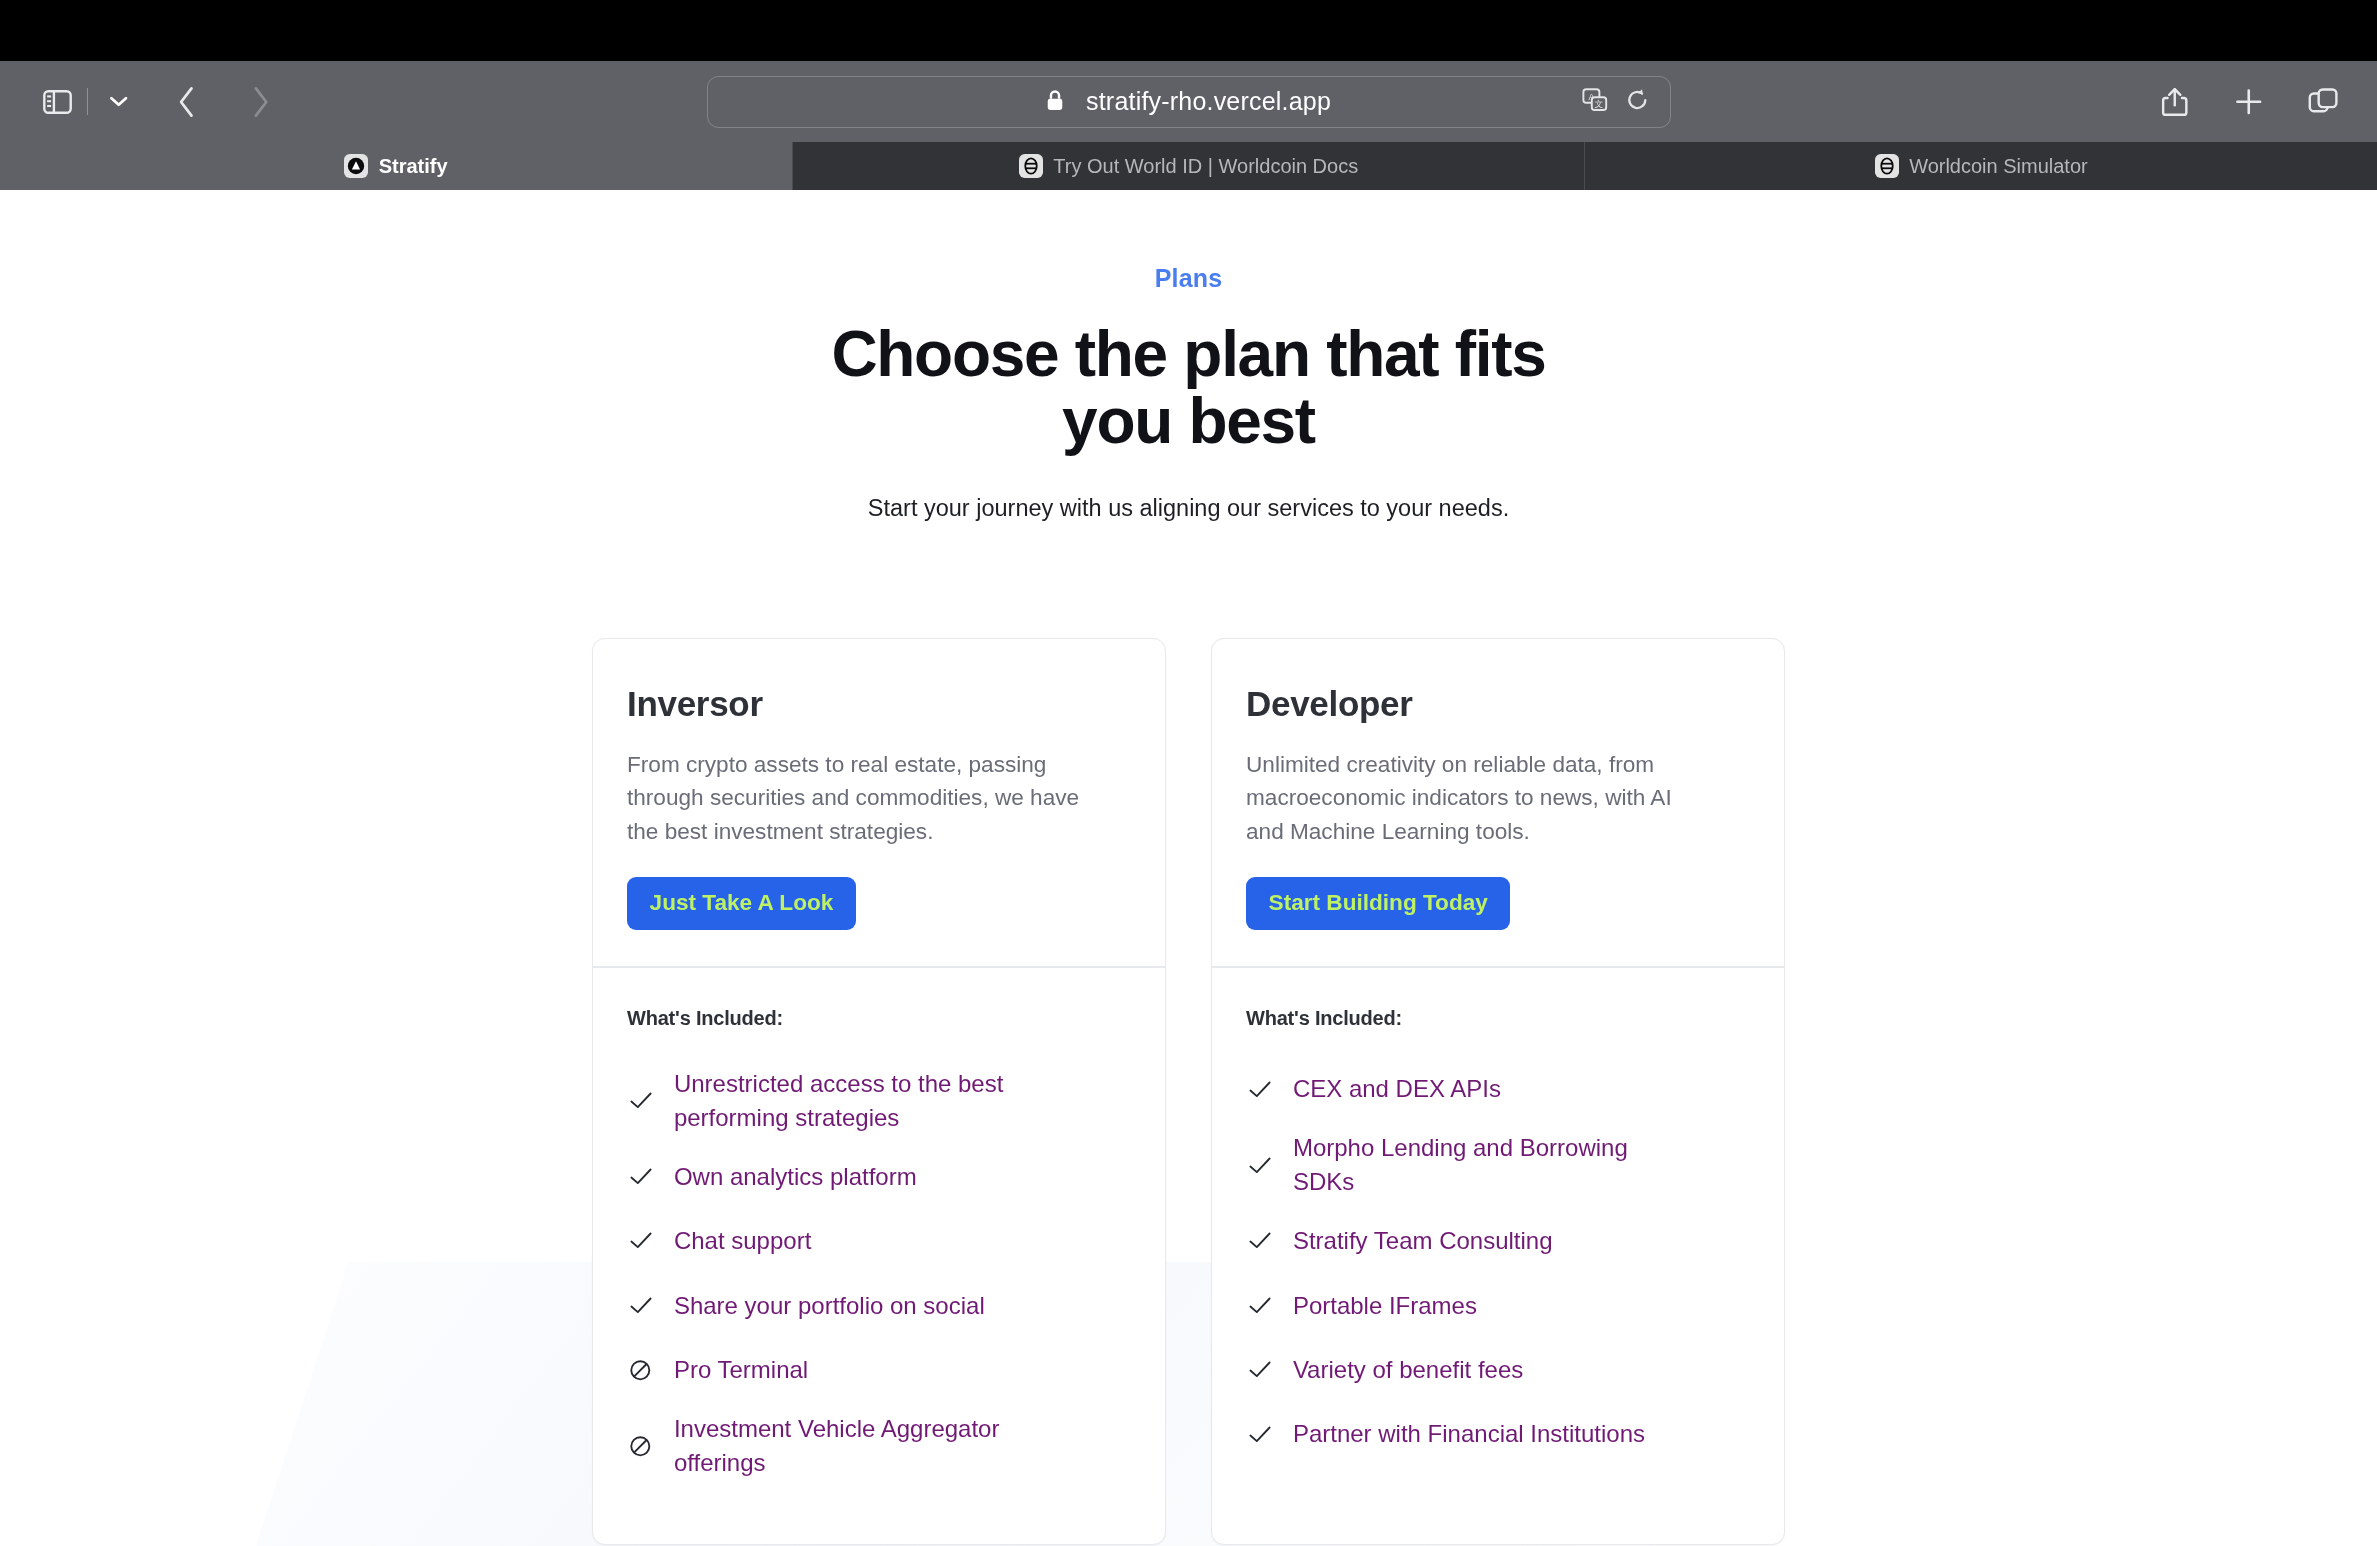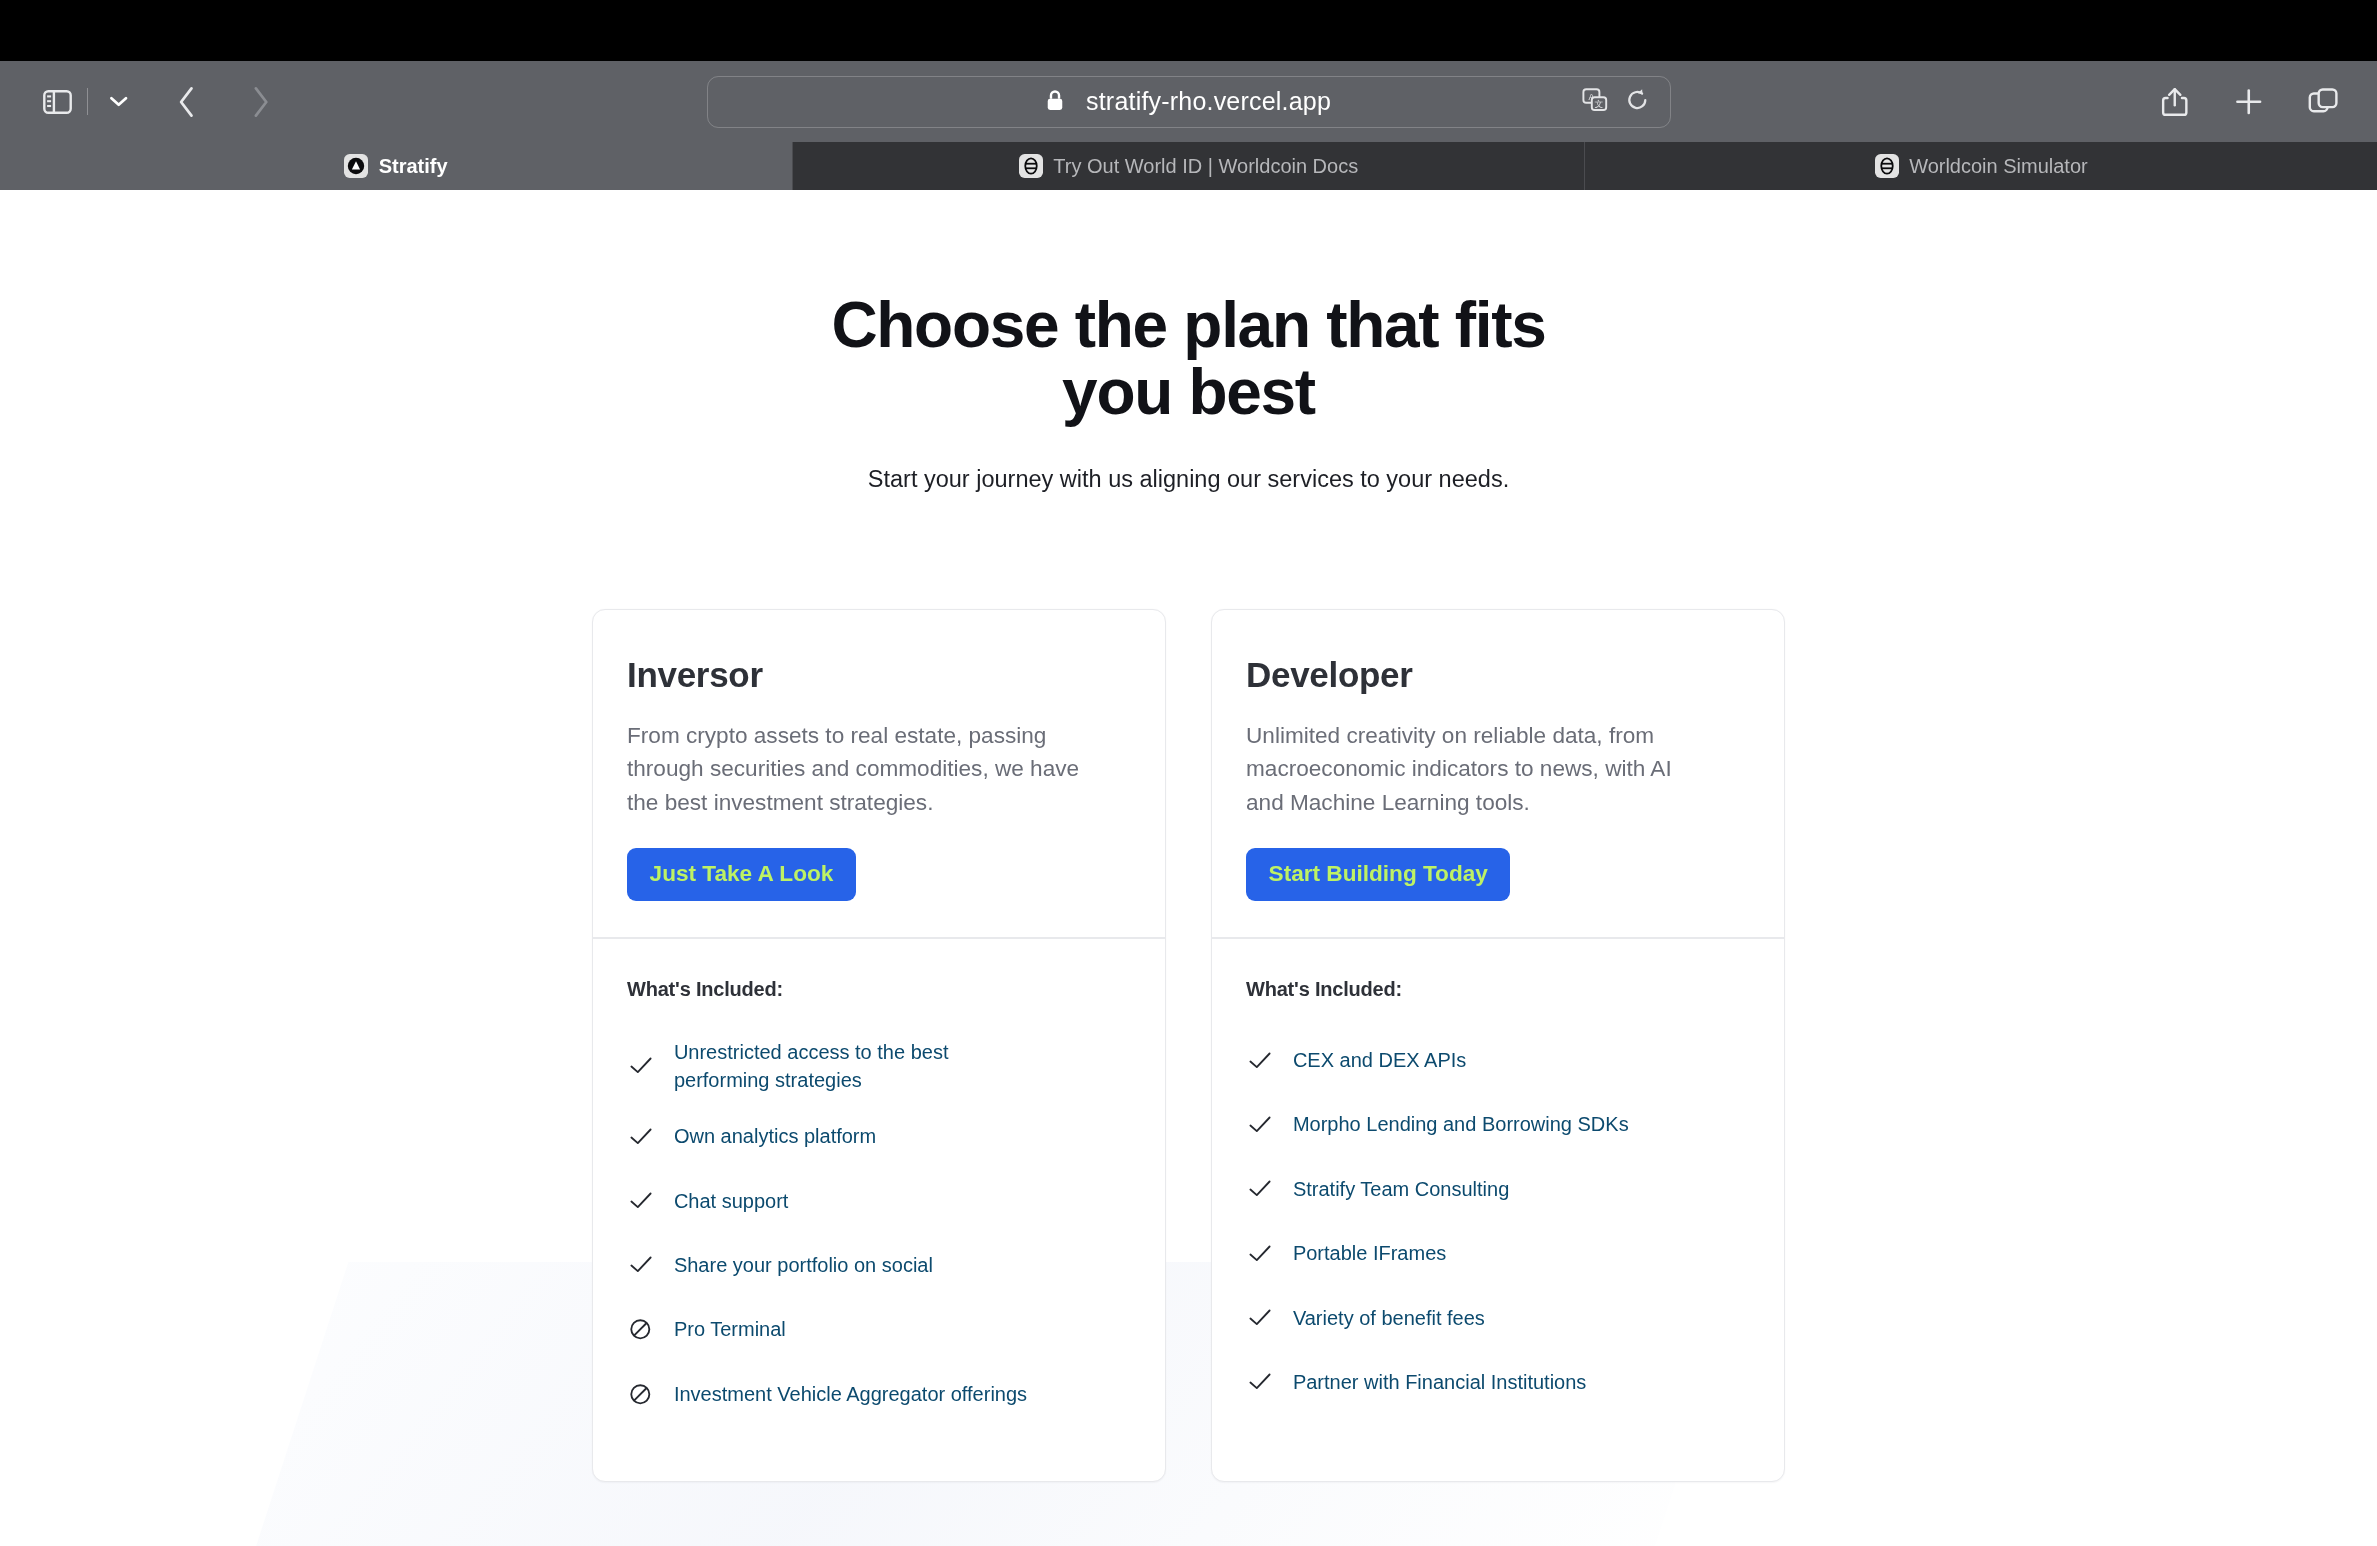--- a/index.html
+++ b/index.html
@@ -271,22 +271,22 @@
 
   .feature-icon {
     width: 27.5px;
     flex: none;
     display: flex;
     align-items: center;
     justify-content: center;
   }
 
   .feature-text {
-    font-size: 20px;
-    color: #0c4a6e;
+    font-size: 24px;
+    color: #701a75;
     line-height: 1.42;
     max-width: 372px;
   }
 </style>
 </head>
 <body>
 
 <div id="browser-window">
 
   <div class="titlebar-black"></div>
@@ -405,20 +405,21 @@
         </svg>
       </span>
       <span>Worldcoin Simulator</span>
     </div>
   </div>
 
   <div class="page">
     <div class="bg-deco"></div>
 
     <div class="content">
+      <div class="eyebrow">Plans</div>
       <h1 class="headline">Choose the plan that fits you best</h1>
       <p class="subhead">Start your journey with us aligning our services to your needs.</p>
 
       <div class="cards">
 
         <div class="card">
           <div class="card-top">
             <div class="card-title">Inversor</div>
             <p class="card-desc">From crypto assets to real estate, passing through securities and commodities, we have the best investment strategies.</p>
             <button class="cta">Just Take A Look</button>

